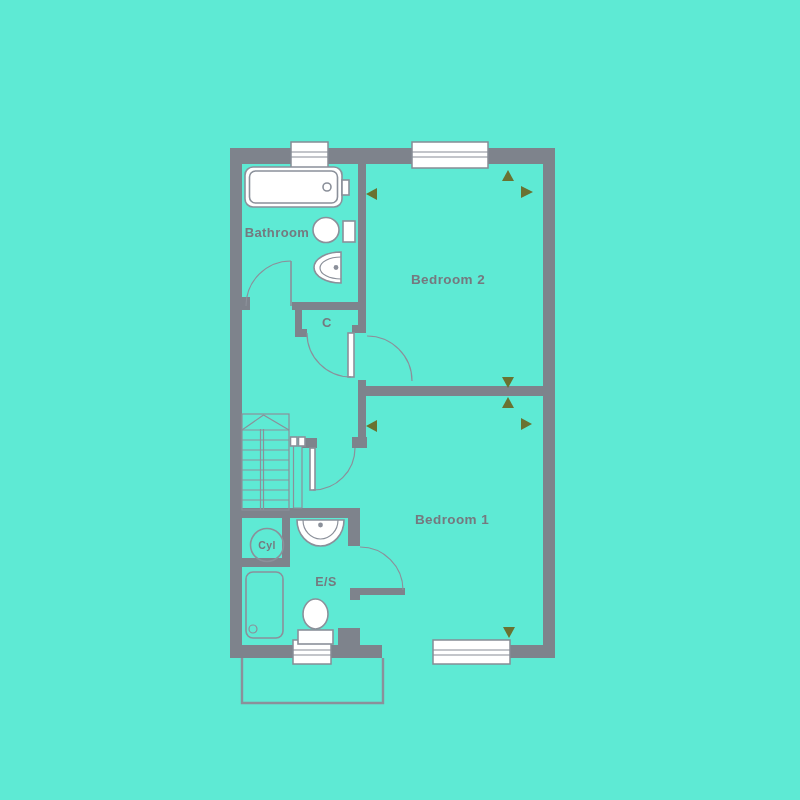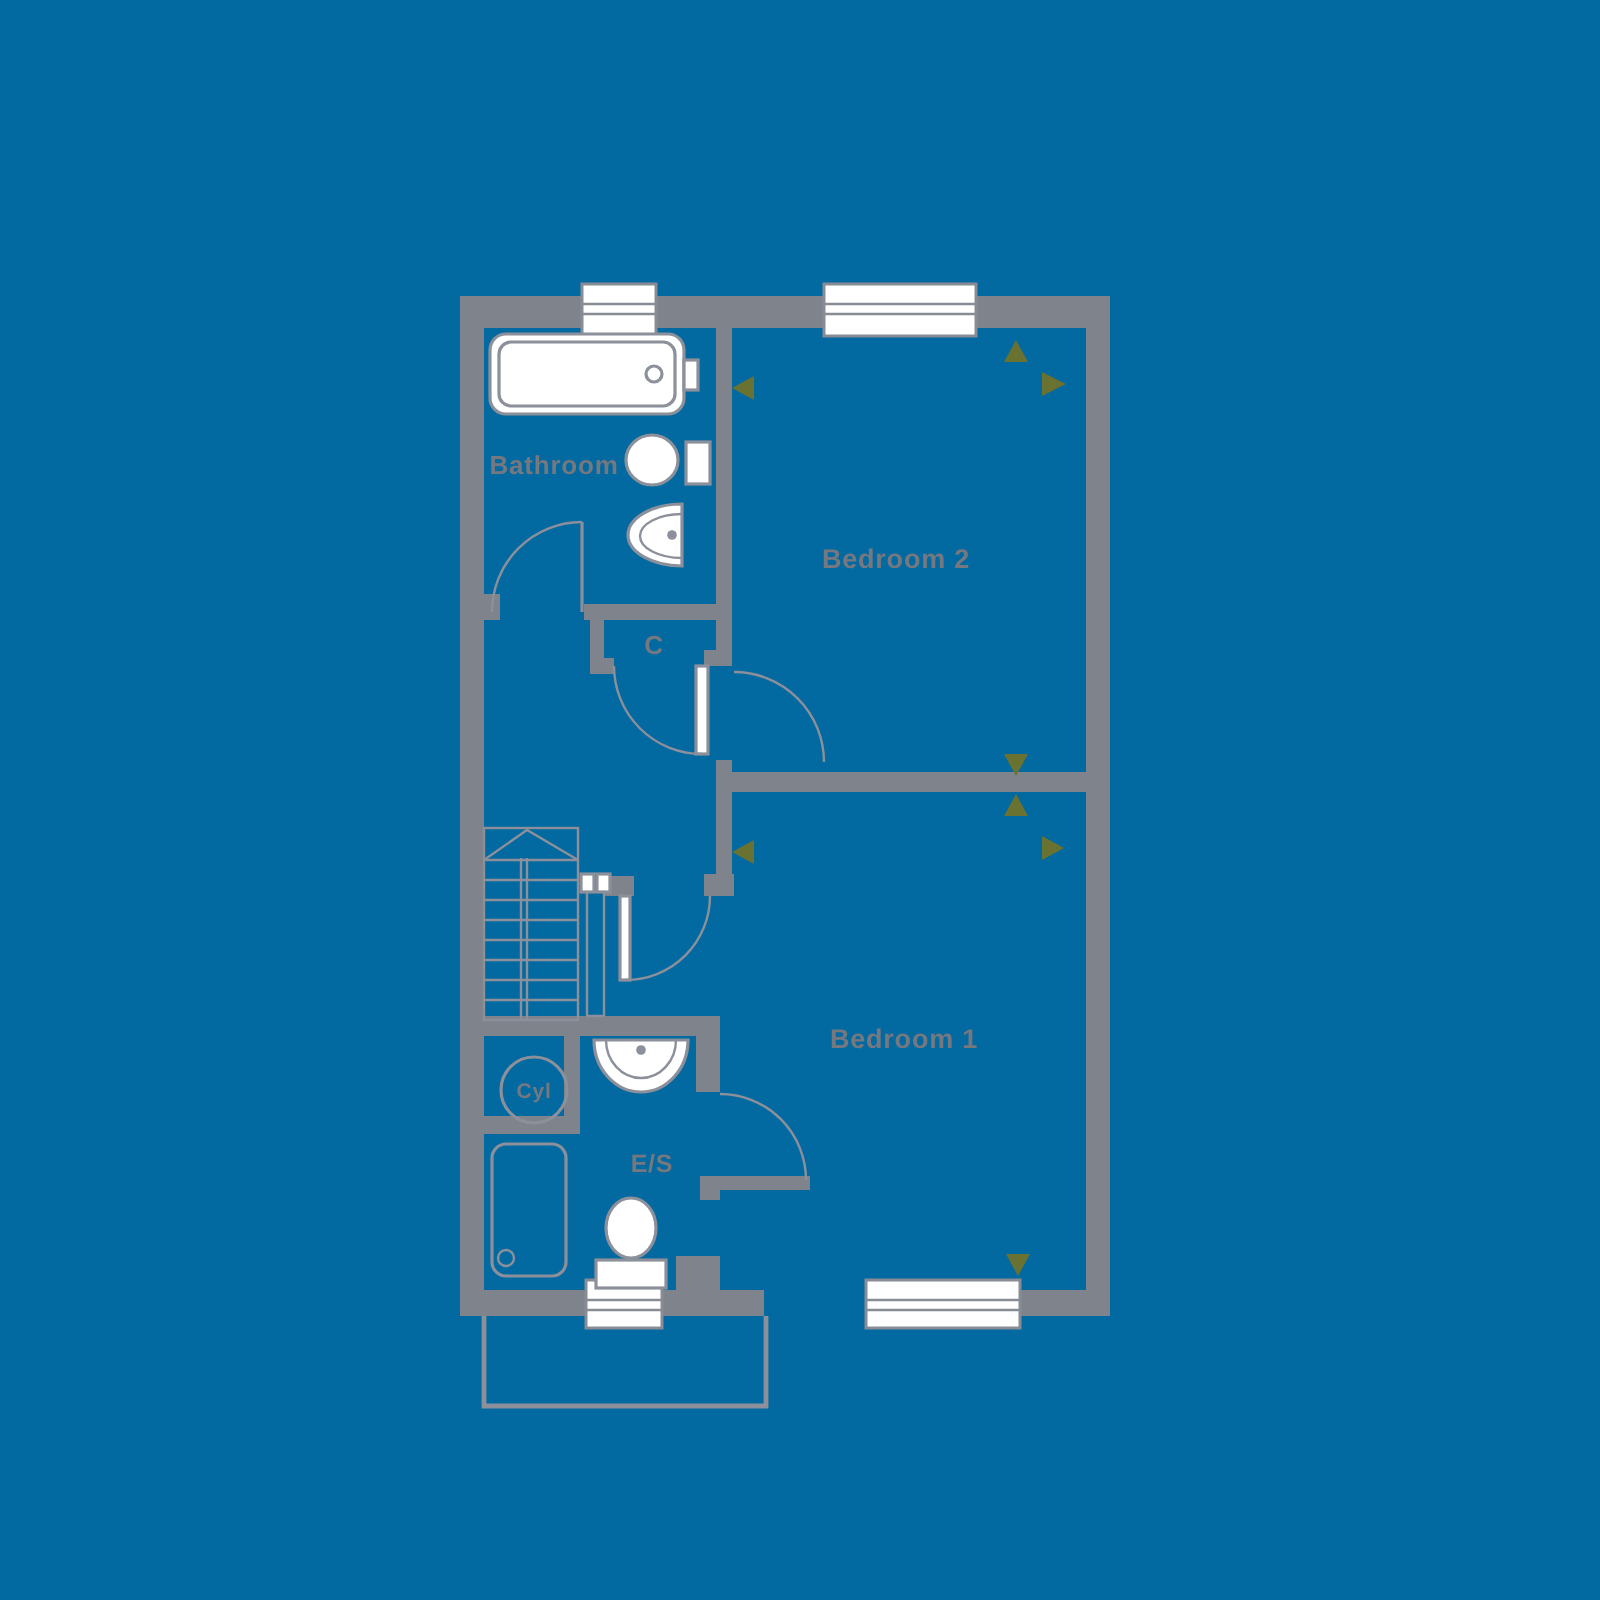--- a/index.html
+++ b/index.html
@@ -1,16 +1,16 @@
 <!DOCTYPE html>
 <html><head>
 <meta charset="utf-8">
 <style>
   html,body{margin:0;padding:0;background:#ffffff;width:800px;height:800px;overflow:hidden;}
-  .plan-wrap{width:800px;height:800px;position:relative;background:#0369a1;}
+  .plan-wrap{width:800px;height:800px;position:relative;background:#5eead4;}
   svg{position:absolute;left:0;top:0;}
   text{font-family:"Liberation Sans",sans-serif;font-weight:600;fill:#75797f;letter-spacing:0.4px;}
   .wall{fill:#7e838c;stroke:none;}
   .fix{fill:none;stroke:#8b909a;stroke-width:1.6;}
   .fixw{fill:#ffffff;stroke:#8b909a;stroke-width:1.6;}
   .thin{fill:none;stroke:#8b909a;stroke-width:1.2;}
   .win{fill:#ffffff;stroke:#878c95;stroke-width:1.5;}
   .winline{fill:none;stroke:#878c95;stroke-width:1.2;}
   .arrow{fill:#6a7231;stroke:none;}
   .porch{fill:none;stroke:#8b909a;stroke-width:2.4;}

